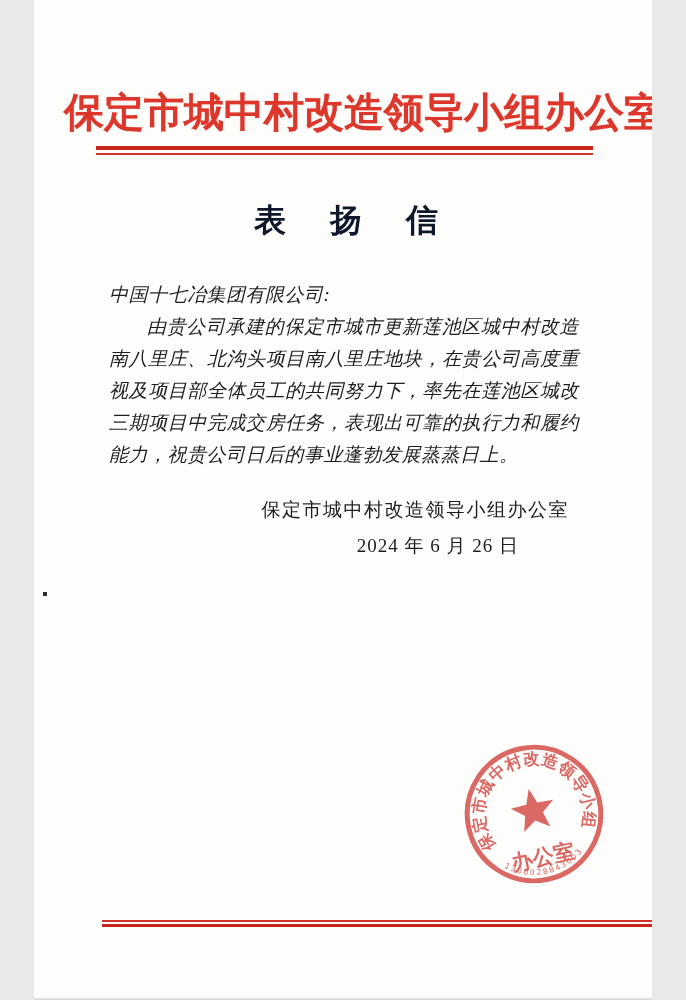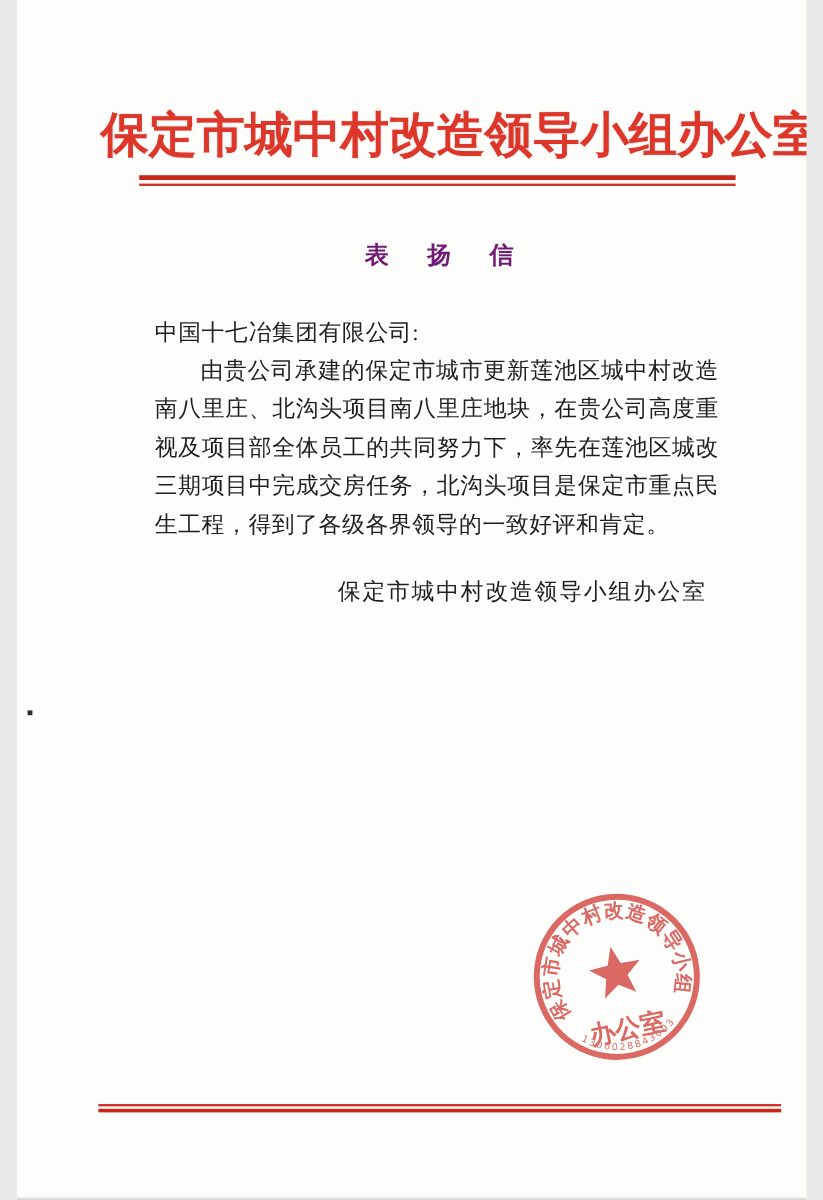--- a/index.html
+++ b/index.html
@@ -4,21 +4,20 @@
 <style>
   html,body{margin:0;padding:0;background:#e9e9e9;}
   .page{
     position:relative;
     width:618px;height:1000px;
     margin:0 auto;
     background:#fdfdfc;
     overflow:hidden;
     font-family:"Liberation Serif","DejaVu Serif",serif;
     color:#1e1e1e;
-    padding-left:40px;
   }
   
   .letterhead-title{
     margin:0;
     padding:90px 30px 0 30px;
     text-align:center;
     font-size:40px;
     line-height:1.15;
     font-weight:bold;
     color:#dc372a;
@@ -29,33 +28,33 @@
   .header-rule{
     margin:10px 59px 0 62px;
     height:9px;
   }
   .header-rule .thick{height:4px;background:#c8251b;}
   .header-rule .thin{height:2px;background:#cf342a;margin-top:3px;}
   
   .doc-title{
     margin:44px 0 0 12px;
     text-align:center;
-    font-size:20px;
+    font-size:32px;
     font-weight:bold;
     letter-spacing:6px;
-    color:#701a75;
+    color:#0f172a;
   }
   .body-block{
     margin:36px 73px 0 75px;
     font-size:19px;
     line-height:32px;
     text-align:justify;
     letter-spacing:0.5px;
   }
-  .body-block p{margin:0;}
+  .body-block p{margin:0;font-style:italic;}
   .salutation{text-indent:0;}
   .para{text-indent:2em;}
   .signature{
     margin:26px 83px 0 0;
     text-align:right;
     font-size:19px;
     letter-spacing:1.5px;
   }
   .date-line{
     margin:10px 133px 0 0;
@@ -101,24 +100,25 @@
       <div class="thick"></div>
       <div class="thin"></div>
     </div>
   </header>
 
   <main>
     <h2 class="doc-title">表　扬　信</h2>
 
     <section class="body-block">
       <p class="salutation">中国十七冶集团有限公司:</p>
-      <p class="para">由贵公司承建的保定市城市更新莲池区城中村改造南八里庄、北沟头项目南八里庄地块，在贵公司高度重视及项目部全体员工的共同努力下，率先在莲池区城改三期项目中完成交房任务，北沟头项目是保定市重点民生工程，得到了各级各界领导的一致好评和肯定。</p>
+      <p class="para">由贵公司承建的保定市城市更新莲池区城中村改造南八里庄、北沟头项目南八里庄地块，在贵公司高度重视及项目部全体员工的共同努力下，率先在莲池区城改三期项目中完成交房任务，表现出可靠的执行力和履约能力，祝贵公司日后的事业蓬勃发展蒸蒸日上。</p>
     </section>
 
     <div class="signature">保定市城中村改造领导小组办公室</div>
+    <div class="date-line">2024 年 6 月 26 日</div>
   </main>
 
   <div class="seal">
     <svg viewBox="0 0 200 200" xmlns="http://www.w3.org/2000/svg">
       <defs>
         <path id="seal-arc-top" d="M 36.6,129.6 A 70,70 0 1 1 163.4,129.6" fill="none"></path>
         <path id="seal-arc-bottom" d="M 44.7,165.9 A 86,86 0 0 0 155.3,165.9" fill="none"></path>
       </defs>
       <circle cx="100" cy="100" r="94" fill="none" stroke="#d75550" stroke-width="7"></circle>
       <polygon fill="#d75550" points="100,64 107.9,85.1 130.4,86.1 112.8,100.2 118.8,121.9 100,109.5 81.2,121.9 87.2,100.2 69.6,86.1 92.1,85.1"></polygon>

